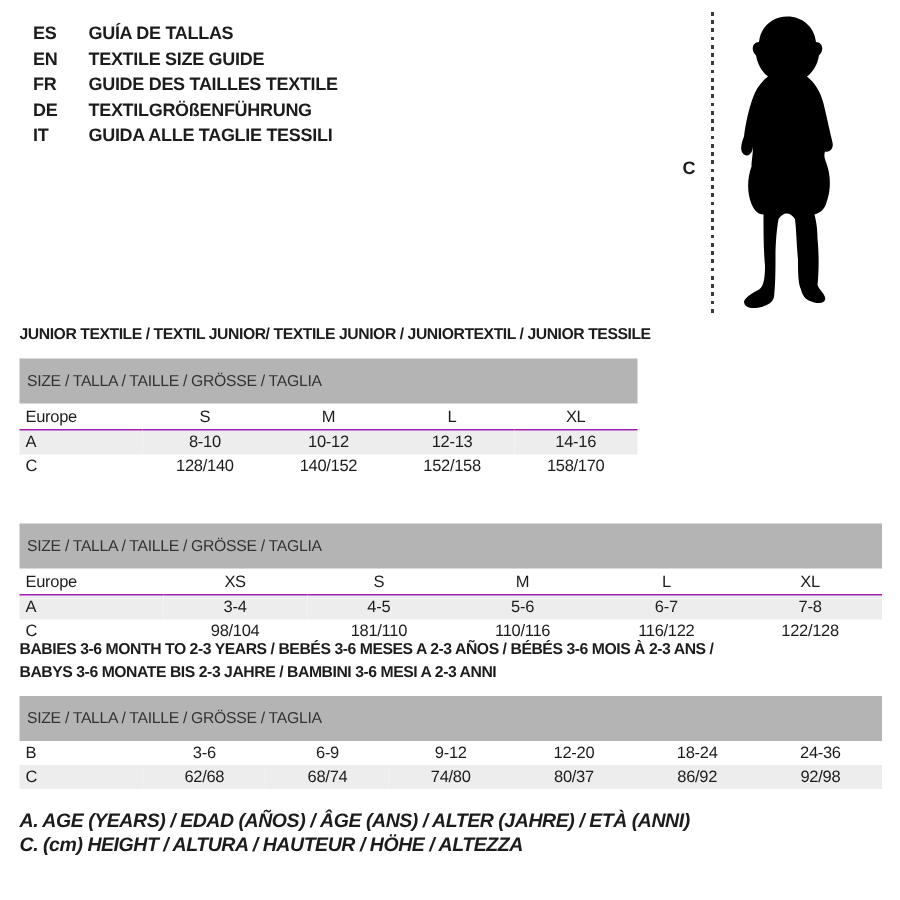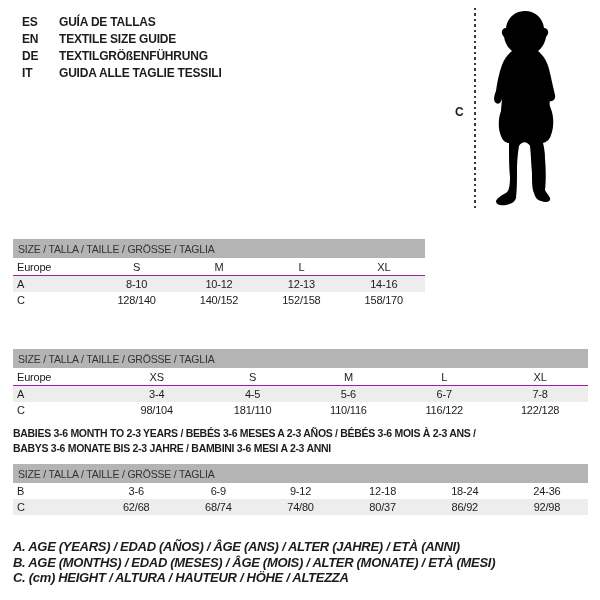--- a/index.html
+++ b/index.html
@@ -24,41 +24,45 @@
   .title-babies{left:13px;top:426px;line-height:15px;white-space:normal;width:560px;}
   .sub{font-size:7.5px;vertical-align:-2px;}
   
   table.size-table{position:absolute;border-collapse:collapse;table-layout:fixed;}
   .tbl-junior{left:13px;top:239px;width:412px;}
   .tbl-children{left:13px;top:349px;width:575px;}
   .tbl-babies{left:13px;top:464px;width:575px;}
   .size-table td{font-size:11px;padding:0;text-align:center;vertical-align:middle;
     letter-spacing:-0.2px;height:16px;}
   .size-table td.lbl{text-align:left;padding-left:4px;width:62px;}
-  .size-table tr.bar td{background:#b4b4b4;text-align:left;padding-left:5px;height:19px;
+  .size-table tr.bar td{background:#b4b4b4;text-align:left;padding-left:5px;height:30px;
     font-size:10.5px;color:#333;letter-spacing:-0.2px;}
   .size-table tr.cols td{border-bottom:1px solid #a21caf;height:17px;}
   .size-table tr.stripe td{background:#ededed;}
   
   .legend{position:absolute;left:13px;top:539px;}
   .legend-line{font-size:13px;font-weight:bold;letter-spacing:-0.3px;height:15.5px;white-space:nowrap;font-style:italic;}
 </style>
 </head>
 <body>
 
 <div class="canvas">
 
   <div class="lang-list">
     <div class="lang-row">
       <span class="lang-code">ES</span>
       <span class="lang-label">GUÍA DE TALLAS</span>
     </div>
     <div class="lang-row">
       <span class="lang-code">EN</span>
       <span class="lang-label">TEXTILE SIZE GUIDE</span>
+    </div>
+    <div class="lang-row">
+      <span class="lang-code">FR</span>
+      <span class="lang-label">GUIDE DES TAILLES TEXTILE</span>
     </div>
     <div class="lang-row">
       <span class="lang-code">DE</span>
       <span class="lang-label">TEXTILGRÖßENFÜHRUNG</span>
     </div>
     <div class="lang-row">
       <span class="lang-code">IT</span>
       <span class="lang-label">GUIDA ALLE TAGLIE TESSILI</span>
     </div>
   </div>
@@ -97,20 +101,21 @@
       C75,118 75,108 72,100
       C71,97 70,95 71,92
       C74,93 77,90 76,86
       C74,78 72,68 70,60
       C68,52 64,46 59,42
       C63,39 66,34 67,28
       C71,24 69,19 65,19
       C64,9 56,2 46,2 Z"></path>
   </svg>
 
+  <div class="section-title title-junior">JUNIOR TEXTILE / TEXTIL JUNIOR/ TEXTILE JUNIOR / JUNIORTEXTIL / JUNIOR TESSILE</div>
   <table class="size-table tbl-junior">
     <tbody>
         <tr class="bar">
       <td colspan="5">SIZE / TALLA / TAILLE / GRÖSSE / TAGLIA</td>
     </tr>
     <tr class="cols">
       <td class="lbl">Europe</td>
       <td>S</td>
       <td>M</td>
       <td>L</td>
@@ -172,35 +177,34 @@
   <table class="size-table tbl-babies">
     <tbody>
         <tr class="bar">
       <td colspan="7">SIZE / TALLA / TAILLE / GRÖSSE / TAGLIA</td>
     </tr>
     <tr>
       <td class="lbl">B</td>
       <td>3-6</td>
       <td>6-9</td>
       <td>9-12</td>
-      <td>12-18</td>
+      <td>12-20</td>
       <td>18-24</td>
       <td>24-36</td>
     </tr>
     <tr class="stripe">
       <td class="lbl">C</td>
       <td>62/68</td>
       <td>68/74</td>
       <td>74/80</td>
       <td>80/37</td>
       <td>86/92</td>
       <td>92/98</td>
     </tr>
   </tbody>
     </table>
 
   <div class="legend">
     <div class="legend-line">A. AGE (YEARS) / EDAD (AÑOS) / ÂGE (ANS) / ALTER (JAHRE) / ETÀ (ANNI)</div>
-    <div class="legend-line">B. AGE (MONTHS) / EDAD (MESES) / ÂGE (MOIS) / ALTER (MONATE) / ETÀ (MESI)</div>
     <div class="legend-line">C. (cm) HEIGHT / ALTURA / HAUTEUR / HÖHE / ALTEZZA</div>
   </div>
 
 </div>
 
 </body></html>

